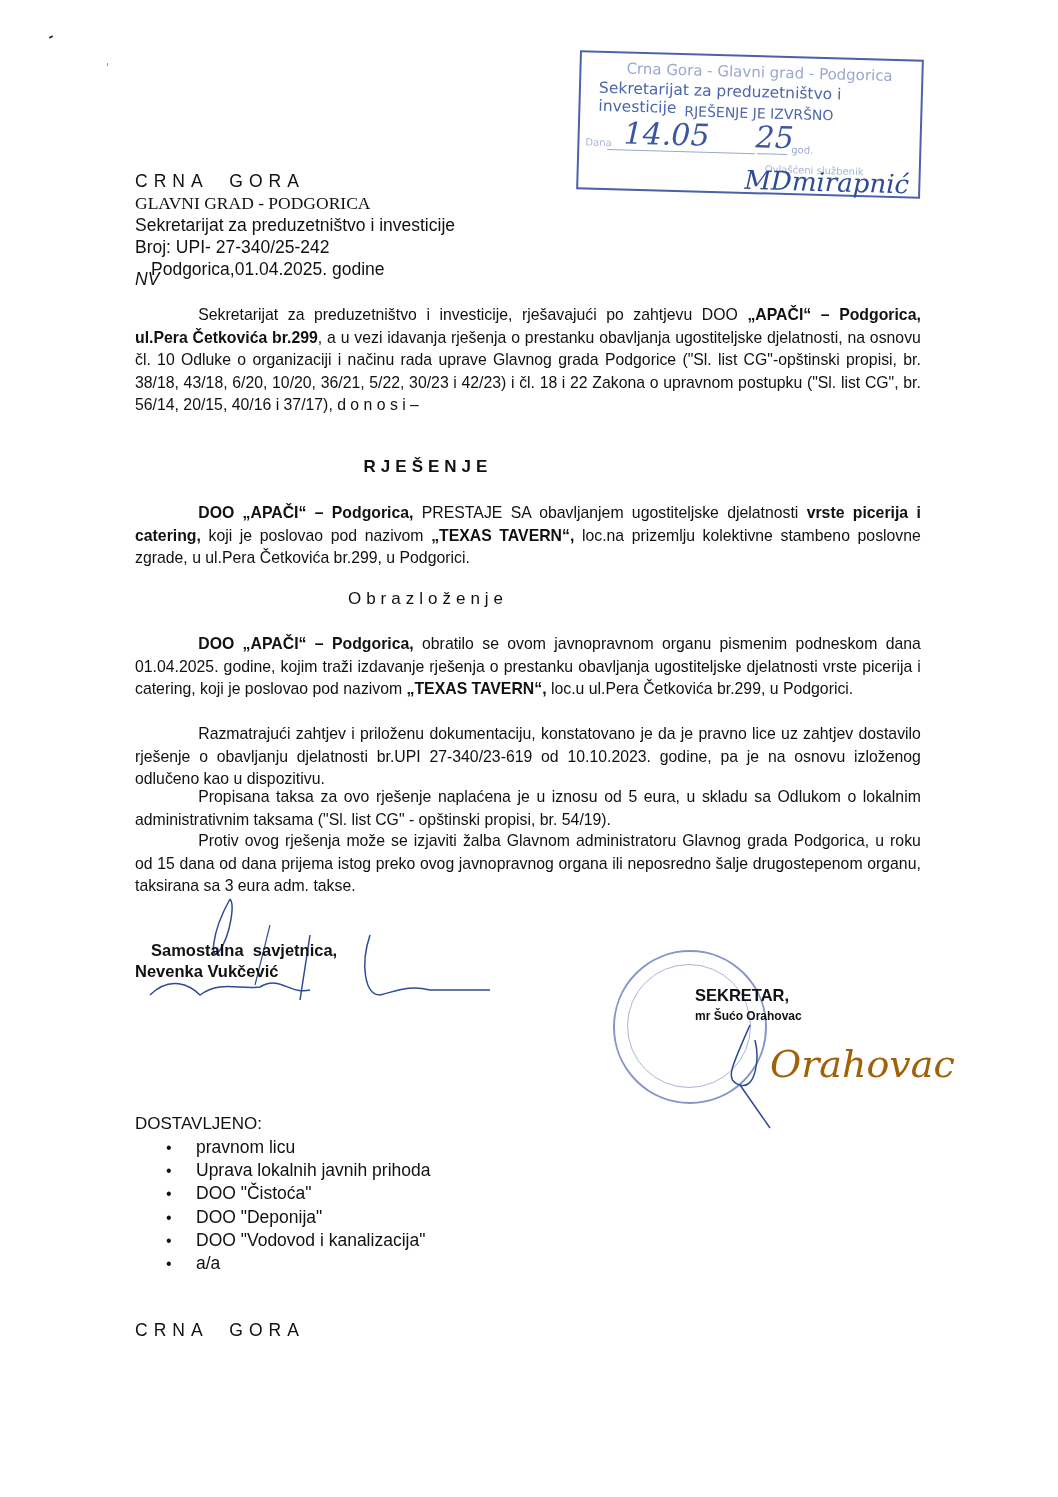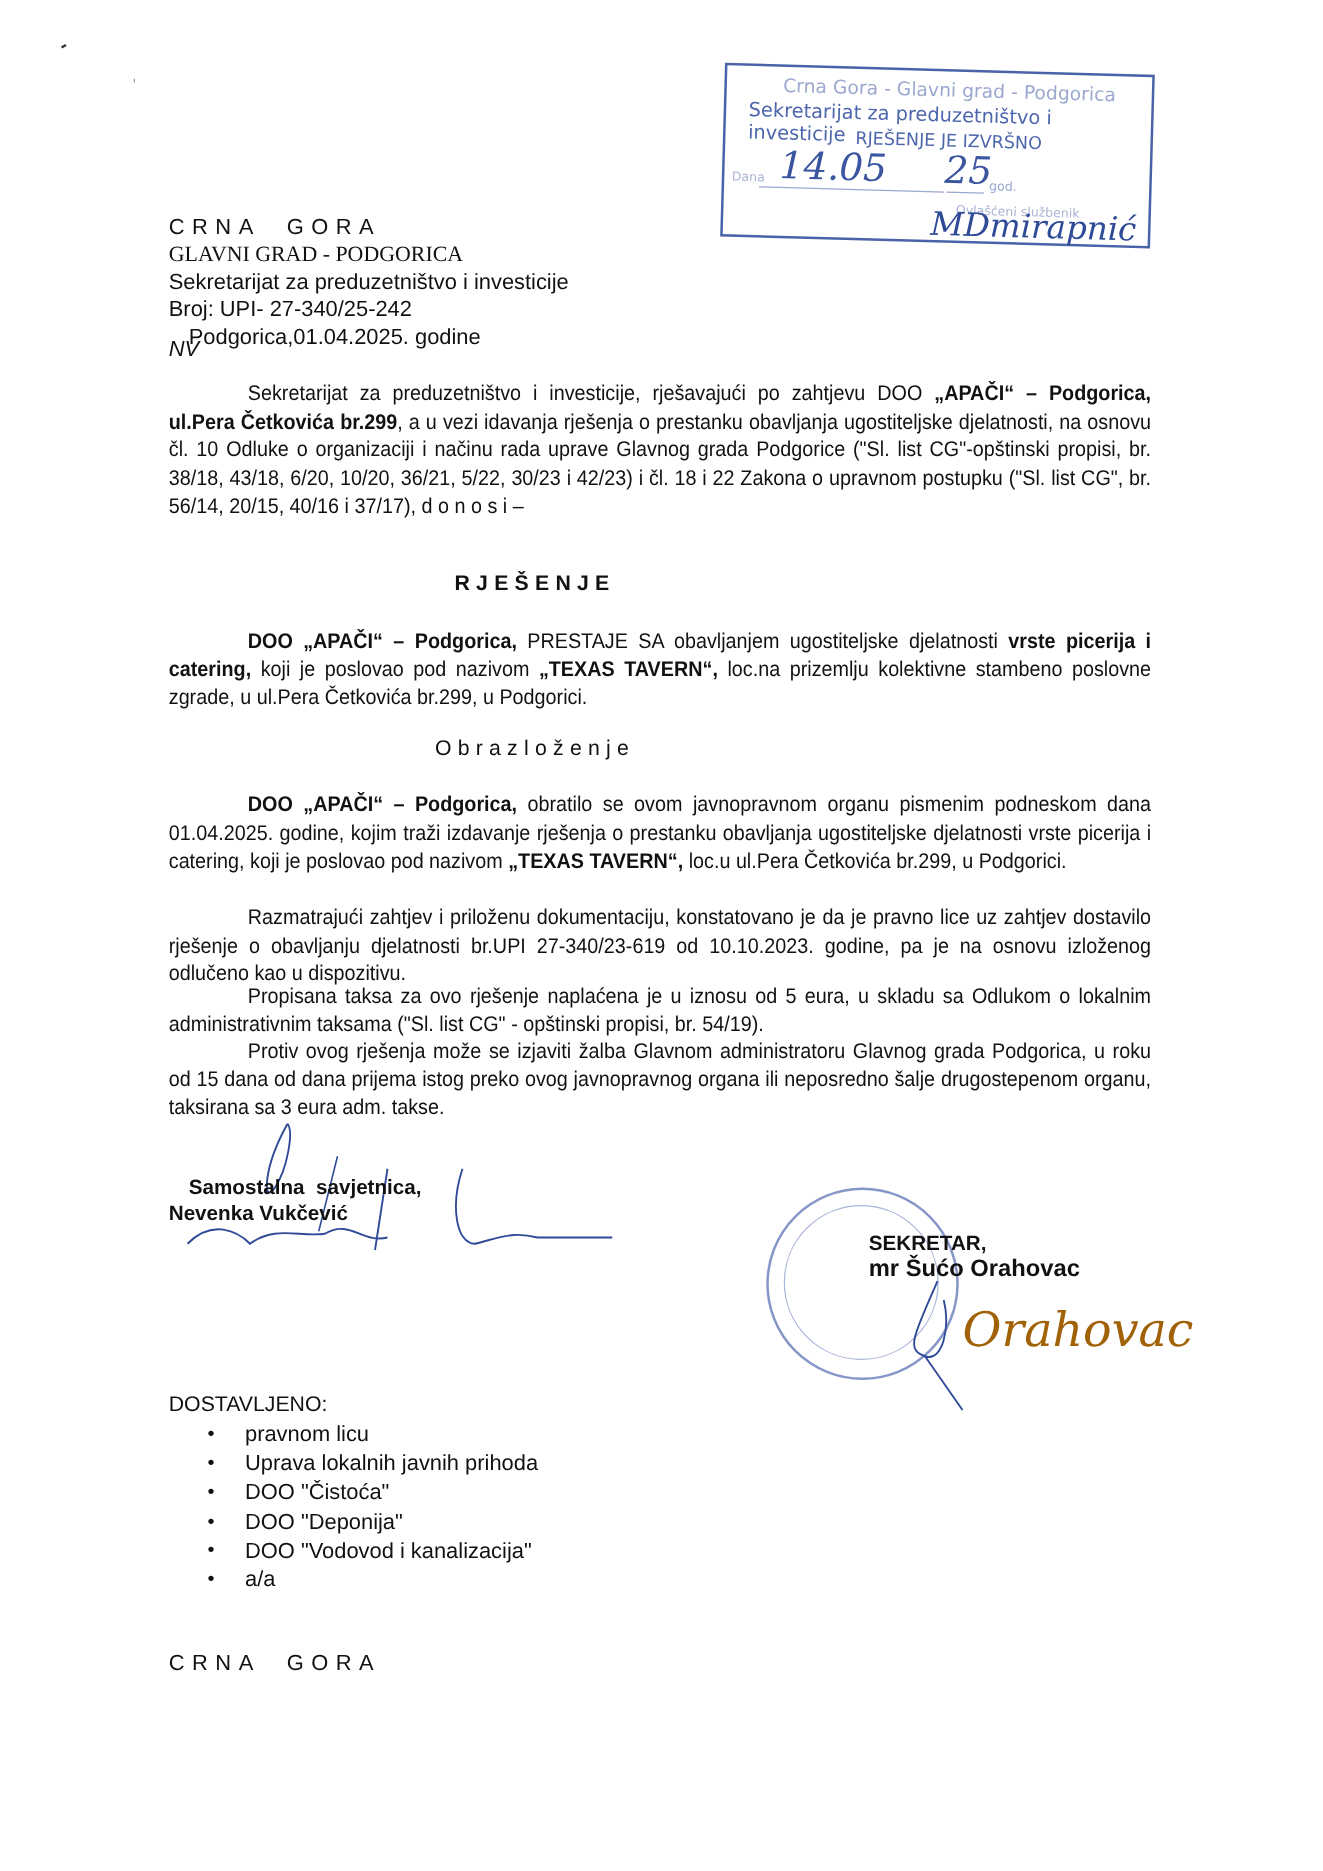--- a/index.html
+++ b/index.html
@@ -92,21 +92,21 @@
   <path d="M20 100 C 40 80, 60 90, 70 100 C 90 85, 110 95, 130 92 C 150 80, 160 100, 180 95" fill="none" stroke="#2f4a96" stroke-width="1.5"></path>
   <path d="M180 40 L 170 105" fill="none" stroke="#2f4a96" stroke-width="1.5"></path>
   <path d="M240 40 C 230 70, 235 100, 250 100 C 270 95, 280 90, 300 95 L 360 95" fill="none" stroke="#2f4a96" stroke-width="1.5"></path>
   <path d="M140 30 L 125 90" fill="none" stroke="#2f4a96" stroke-width="1.2"></path>
 </svg>
 <div class="abs line" style="left:135px;top:939px;font-weight:bold;font-size:16.5px;white-space:pre;margin-left:16px;">Samostalna  savjetnica,</div>
 <div class="abs line" style="left:135px;top:960px;font-weight:bold;font-size:16.5px;">Nevenka Vukčević</div>
 
 <div class="round-stamp"></div>
 <div class="abs line" style="left:695px;top:984px;font-weight:bold;font-size:16.5px;text-align:right;">SEKRETAR,</div>
-<div class="abs line" style="left:695px;top:1005px;font-weight:bold;font-size:19px;">mr Šućo Orahovac</div>
+<div class="abs line" style="left:695px;top:1005px;font-weight:bold;font-size:12px;">mr Šućo Orahovac</div>
 <div class="abs" style="left:770px;top:1042px;font-family:'DejaVu Serif',serif;font-style:italic;font-size:38px;color:#a16207;">Orahovac</div>
 <svg class="abs" style="left:720px;top:1020px;" width="60" height="110" viewBox="0 0 60 110">
   <path d="M30 5 C 10 50, 5 60, 20 65 C 35 70, 40 40, 35 20 M 20 65 L 50 108" fill="none" stroke="#2f4a96" stroke-width="1.5"></path>
 </svg>
 
 <div class="abs line" style="left:135px;top:1113px;font-weight:normal;font-size:17px;">DOSTAVLJENO:</div>
 <ul class="dost">
   <li>pravnom licu</li>
   <li>Uprava lokalnih javnih prihoda</li>
   <li>DOO "Čistoća"</li>

